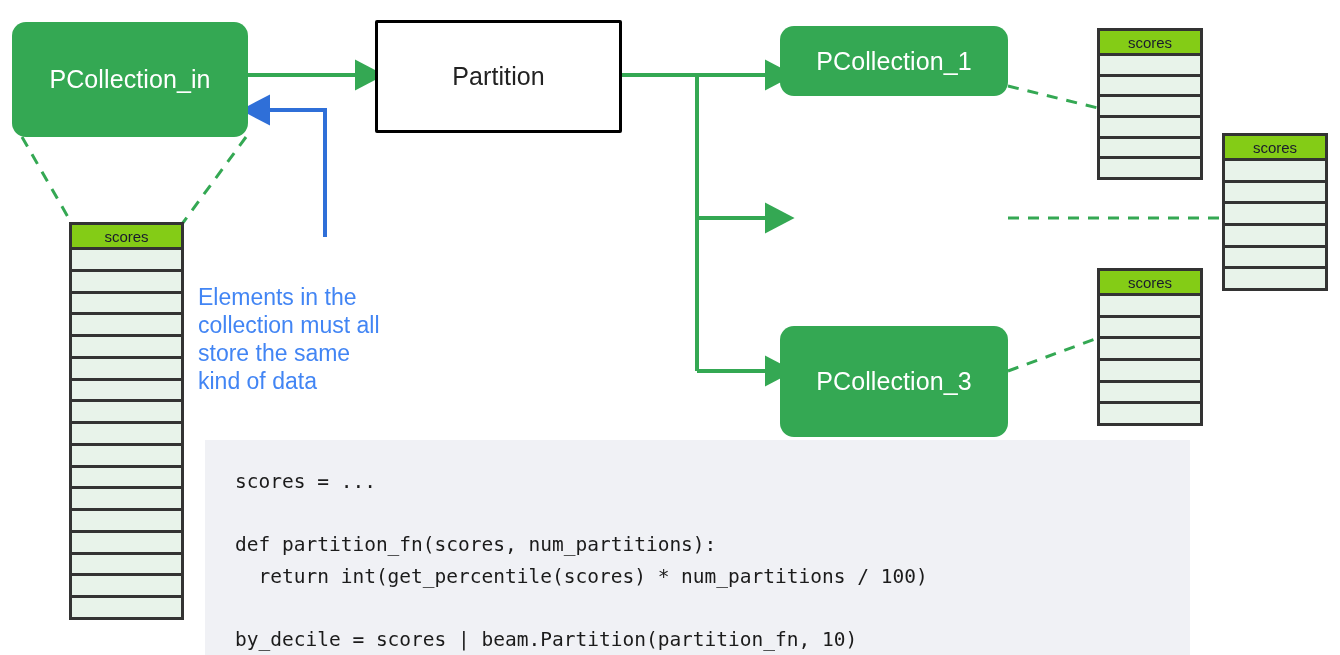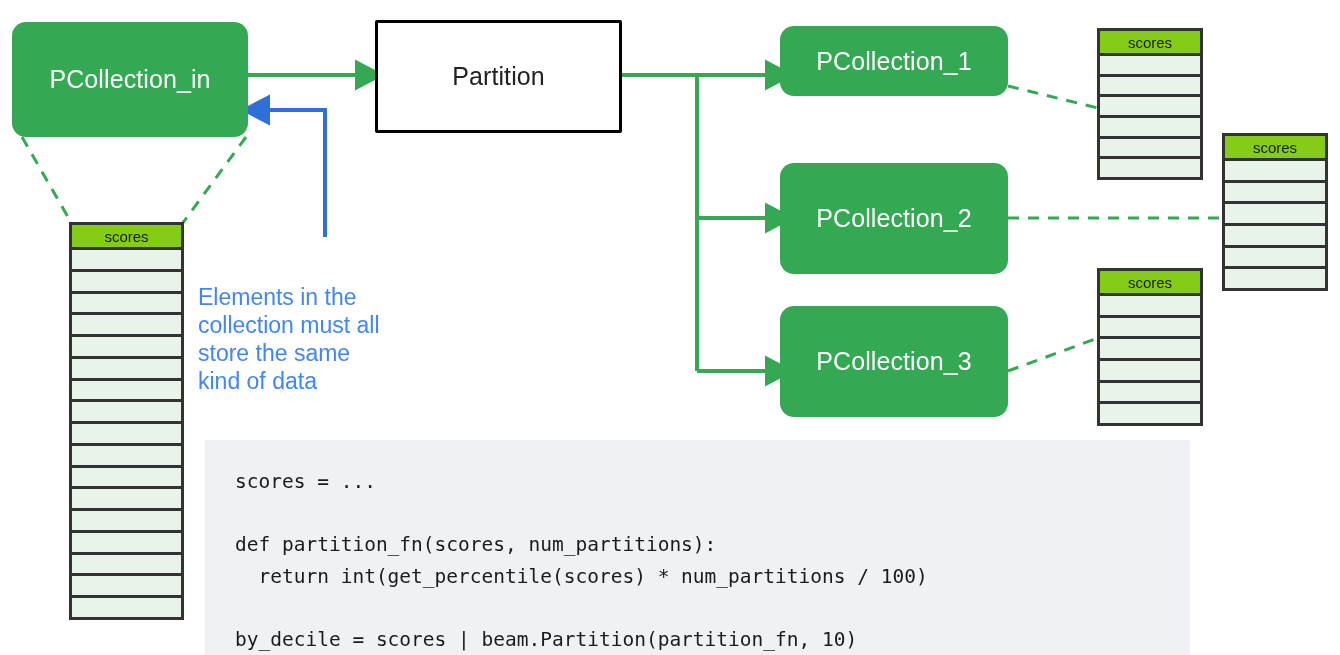--- a/index.html
+++ b/index.html
@@ -159,25 +159,22 @@
   </div>
 
   <div class="node node-outline" style="left:375px; top:20px; width:247px; height:113px;">
     <span class="node-label">Partition</span>
   </div>
 
   <div class="node node-filled" style="left:780px; top:26px; width:228px; height:70px;">
     <span class="node-label">PCollection_1</span>
   </div>
 
-  <div class="node node-filled" style="left:780px; top:163px; width:228px; height:111px;">
-    <span class="node-label">PCollection_2</span>
-  </div>
-
-  <div class="node node-filled" style="left:780px; top:306px; width:228px; height:111px;">
+
+  <div class="node node-filled" style="left:780px; top:326px; width:228px; height:111px;">
     <span class="node-label">PCollection_3</span>
   </div>
 
   <div class="rec-table" style="left:69px; top:222px; width:115px; height:398px;">
     <div class="rec-head" style="height:25px;">scores</div>
     <div class="rec-body" style="flex:1 1 auto; display:flex; flex-direction:column;">
         <div class="rec-cell"></div>
         <div class="rec-cell"></div>
         <div class="rec-cell"></div>
         <div class="rec-cell"></div>

